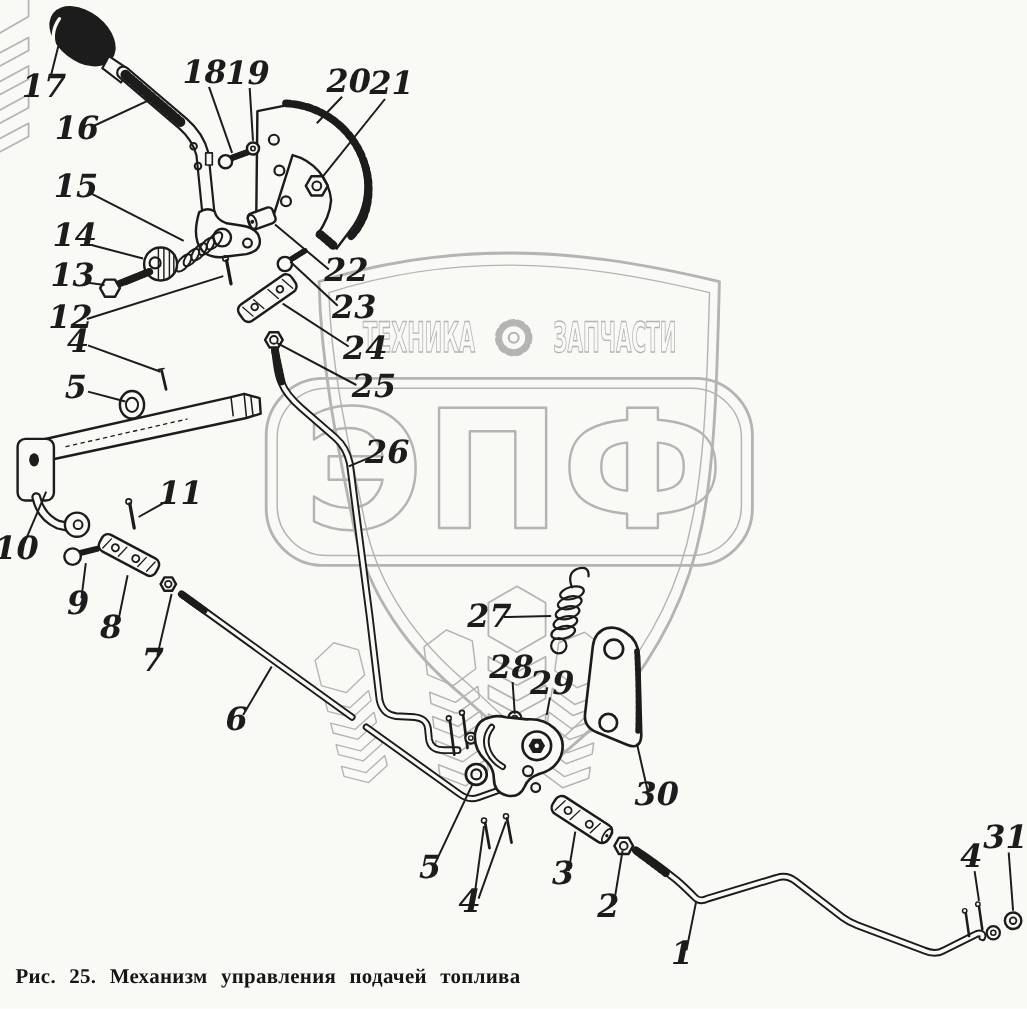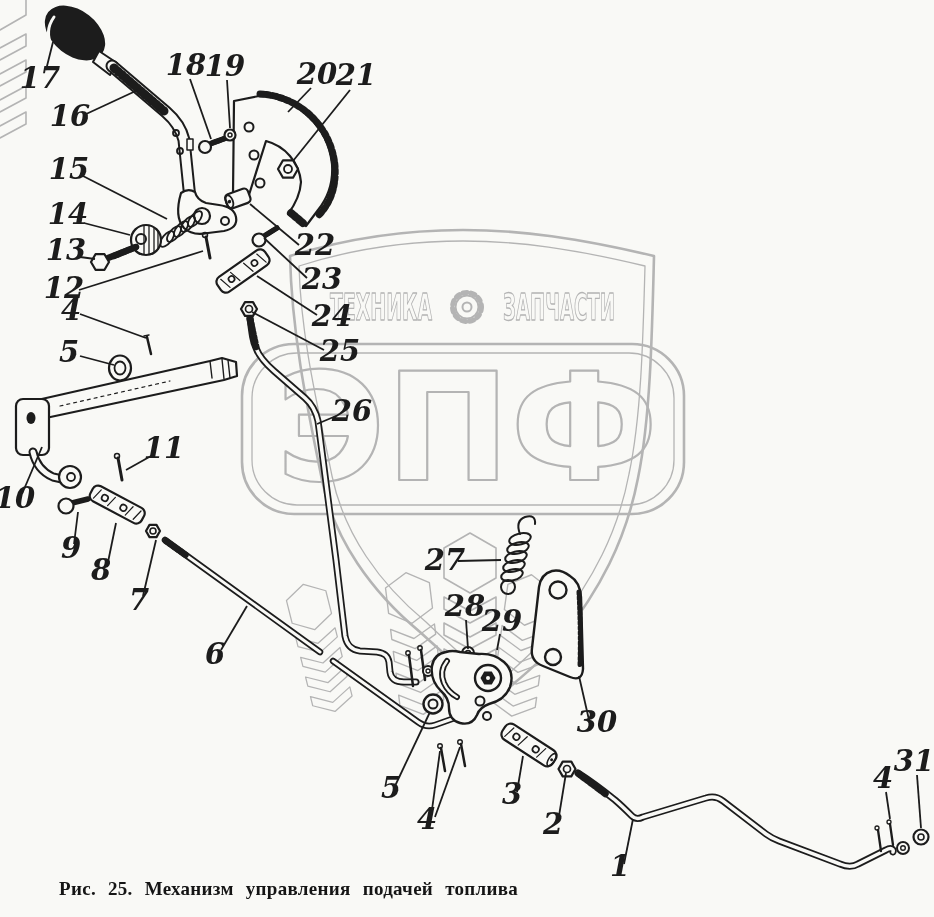--- a/index.html
+++ b/index.html
@@ -8,21 +8,21 @@
     background:var(--paper,#f9f9f6);
     font-family:"Liberation Serif", serif;
     overflow:hidden;
   }
   .page > svg { position:absolute; left:0; top:0; }
   .caption {
     position:absolute; left:14px; top:878px;
     font-family:"Liberation Serif", serif;
     font-weight:bold; font-size:19px;
     word-spacing:7px; letter-spacing:.3px;
-    color:#151515; white-space:nowrap;margin-left:45px;
+    color:#151515; white-space:nowrap;
   }
   .wm   { stroke:var(--wm,#b4b4b4); fill:none; }
   .wm-text {
     stroke:var(--wm,#b4b4b4); fill:none;
     font-family:"DejaVu Sans", sans-serif; font-weight:bold;
   }
   .ink  { stroke:var(--ink,#1c1c1c); }
   .leader { stroke:var(--ink,#1c1c1c); stroke-width:1.8; }
   .part-num {
     font-family:"DejaVu Serif", serif;

